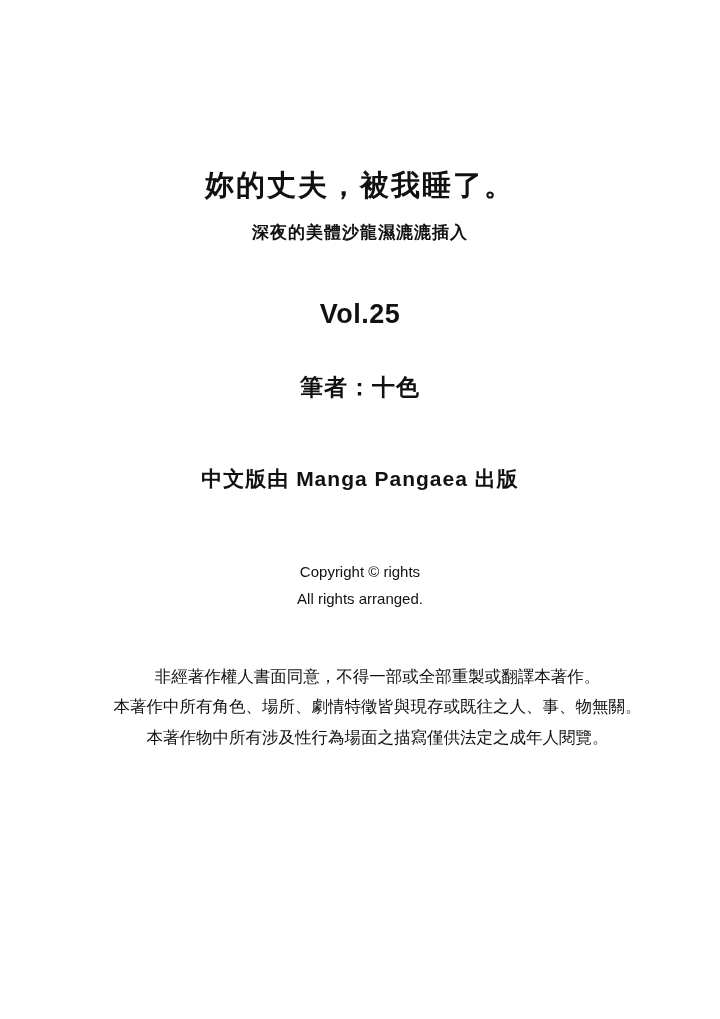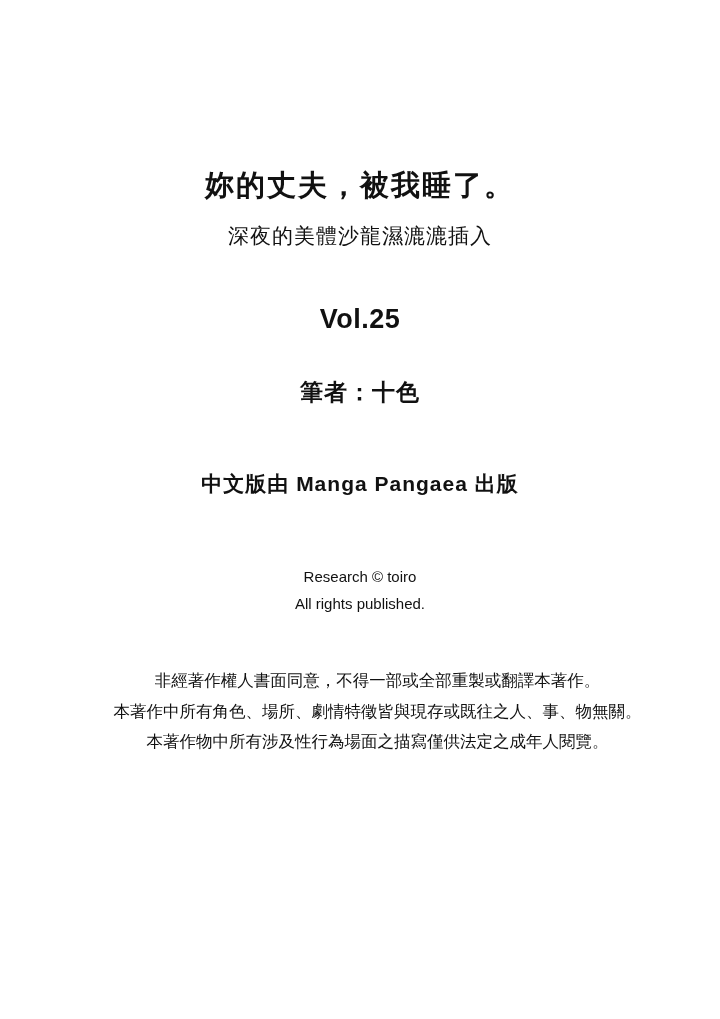--- a/index.html
+++ b/index.html
@@ -33,22 +33,22 @@
   .main-title {
     font-size: 29px;
     font-weight: 700;
     letter-spacing: 2px;
     color: #111111;
     line-height: 1.2;
     white-space: nowrap;
   }
   .subtitle {
     margin-top: 20px;
-    font-size: 21px;
-    font-weight: 400;
+    font-size: 17px;
+    font-weight: 700;
     letter-spacing: 1px;
     color: #111111;
     line-height: 1.2;
     white-space: nowrap;
   }
 
   .volume {
     margin-top: 56px;
     font-size: 27px;
     font-weight: 700;
@@ -110,22 +110,22 @@
     <div class="subtitle">深夜的美體沙龍濕漉漉插入</div>
   </div>
 
   <div class="volume">Vol.25</div>
 
   <div class="author">筆者：十色</div>
 
   <div class="publisher">中文版由 Manga Pangaea 出版</div>
 
   <div class="copyright-block">
-    <div>Research © toiro</div>
-    <div>All rights published.</div>
+    <div>Copyright © rights</div>
+    <div>All rights arranged.</div>
   </div>
 
   <div class="notice-block">
     <div>非經著作權人書面同意，不得一部或全部重製或翻譯本著作。</div>
     <div>本著作中所有角色、場所、劇情特徵皆與現存或既往之人、事、物無關。</div>
     <div>本著作物中所有涉及性行為場面之描寫僅供法定之成年人閱覽。</div>
   </div>
 
 </div>
 

